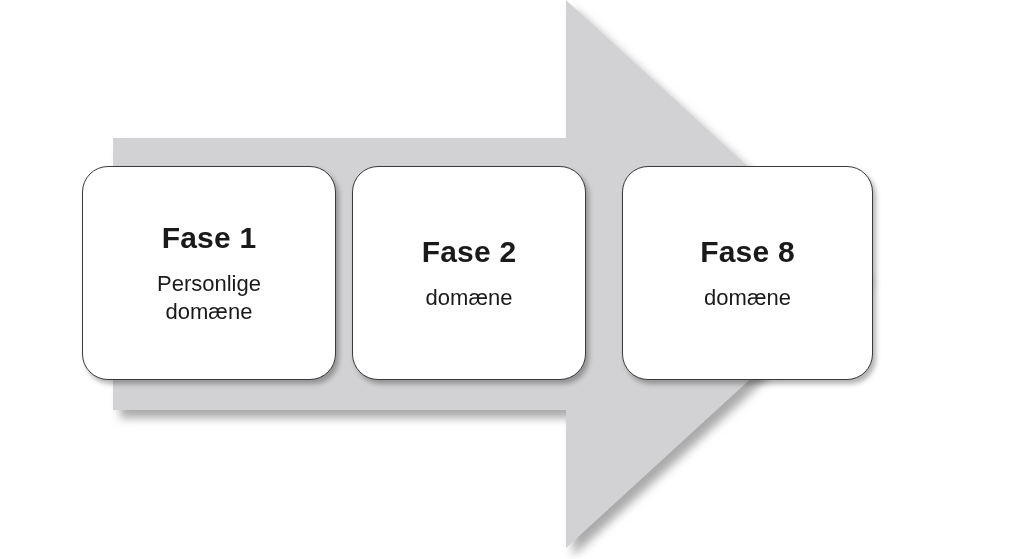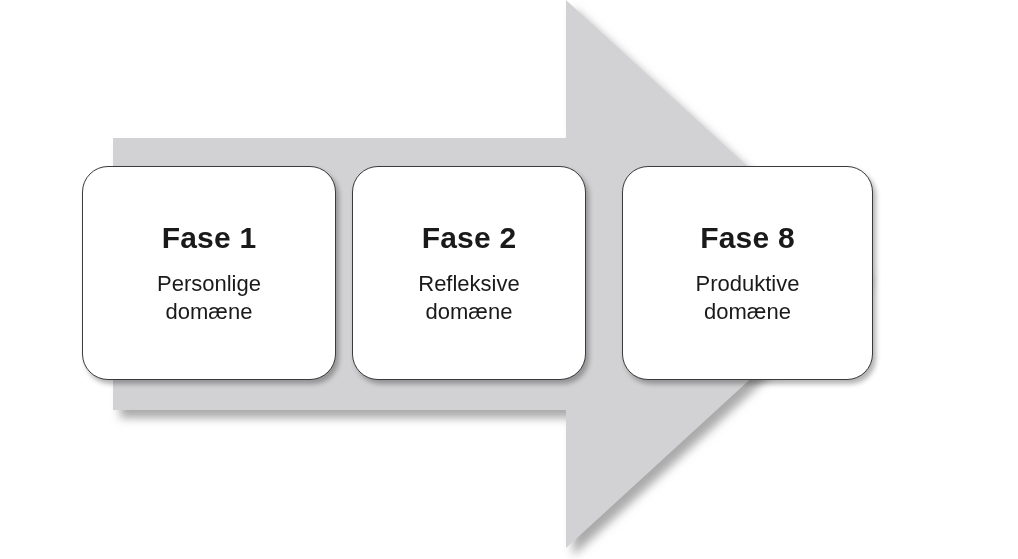--- a/index.html
+++ b/index.html
@@ -80,26 +80,24 @@
     <div class="phase-title">Fase 1</div>
     <div class="phase-body">
       <span class="line">Personlige</span>
       <span class="line">domæne</span>
     </div>
   </div>
 
   <div class="phase-box" id="phase-box-2">
     <div class="phase-title">Fase 2</div>
     <div class="phase-body">
-      <span class="line">Refleksive</span>
       <span class="line">domæne</span>
     </div>
   </div>
 
   <div class="phase-box" id="phase-box-3">
     <div class="phase-title">Fase 8</div>
     <div class="phase-body">
-      <span class="line">Produktive</span>
       <span class="line">domæne</span>
     </div>
   </div>
 
 </div>
 
 </body></html>

